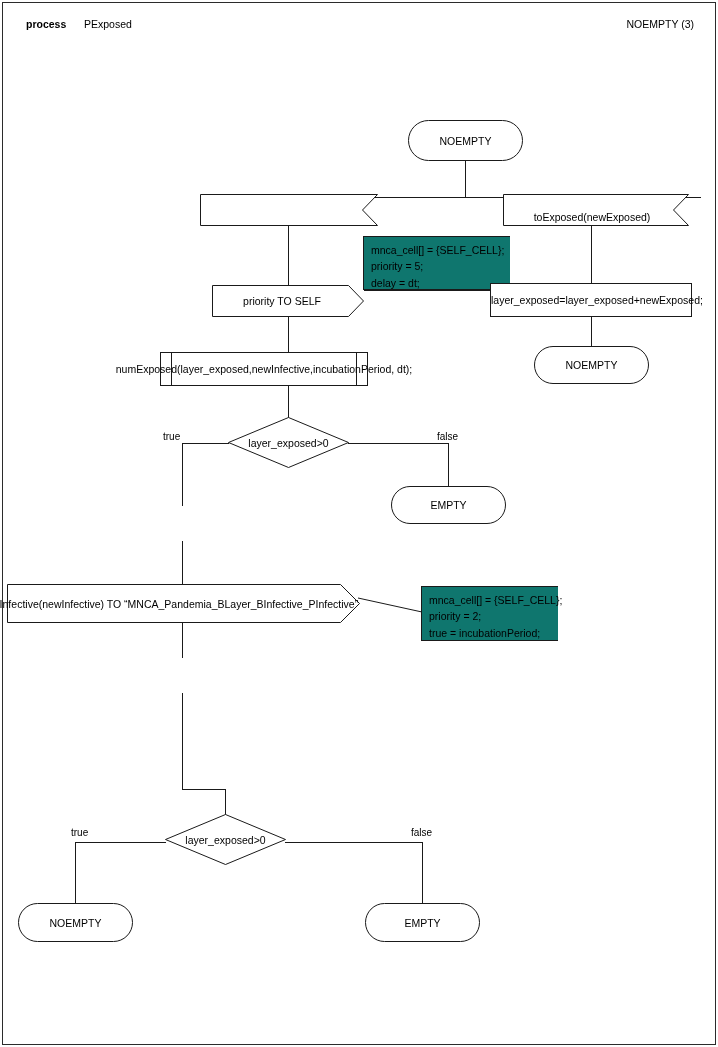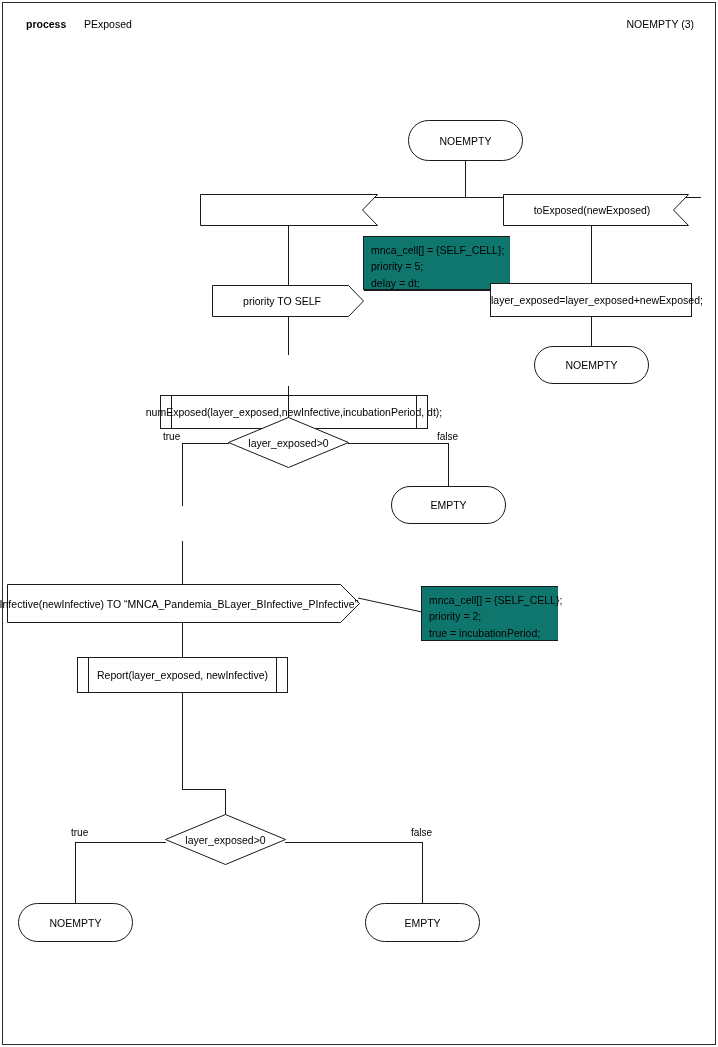--- a/index.html
+++ b/index.html
@@ -156,42 +156,42 @@
     <svg width="178" height="32" viewBox="0 0 178 32">
       <path d="M0.5,0.5 H177.5 L162.5,16 L177.5,31.5 H0.5 Z" fill="#ffffff" stroke="#1a1a1a" stroke-width="1"></path>
     </svg>
   </div>
 
   <div class="svgshape" style="left:503px; top:194px;">
     <svg width="186" height="32" viewBox="0 0 186 32">
       <path d="M0.5,0.5 H185.5 L170.5,16 L185.5,31.5 H0.5 Z" fill="#ffffff" stroke="#1a1a1a" stroke-width="1"></path>
     </svg>
   </div>
-  <div class="svglabel" style="left:503px; top:194px; width:178px; height:32px; justify-content:center;">toExposed(newExposed)</div>
+  <div class="svglabel" style="left:503px; top:201px; width:178px; height:32px; justify-content:center;">toExposed(newExposed)</div>
 
   <div class="ln v" style="left:288px; top:226px; height:60px;"></div>
 
   <div class="svgshape" style="left:212px; top:285px;">
     <svg width="152" height="32" viewBox="0 0 152 32">
       <path d="M0.5,0.5 H136.5 L151.5,16 L136.5,31.5 H0.5 Z" fill="#ffffff" stroke="#1a1a1a" stroke-width="1"></path>
     </svg>
   </div>
   <div class="svglabel" style="left:212px; top:285px; width:140px; height:32px; justify-content:center;">priority TO SELF</div>
 
   <div class="comment" style="left:363px; top:236px; width:147px; height:54px;">
     <div>mnca_cell[] = {SELF_CELL};</div>
     <div>priority = 5;</div>
     <div>delay = dt;</div>
   </div>
 
   <div class="ln h" style="left:364px; top:290px; width:146px;"></div>
 
   <div class="ln v" style="left:288px; top:317px; height:38px;"></div>
 
-  <div class="shape proc" style="left:160px; top:352px; width:268px; height:34px;margin-top:43px;">
+  <div class="shape proc" style="left:160px; top:352px; width:208px; height:34px;">
     <span class="ptext" style="position:absolute; left:50%; transform:translateX(-50%); white-space:nowrap;">numExposed(layer_exposed,newInfective,incubationPeriod, dt);</span>
   </div>
 
   <div class="ln v" style="left:288px; top:386px; height:32px;"></div>
 
   <div class="svgshape" style="left:228px; top:417px;">
     <svg width="121" height="51" viewBox="0 0 121 51">
       <path d="M60.5,0.5 L120.5,25.5 L60.5,50.5 L0.5,25.5 Z" fill="#ffffff" stroke="#1a1a1a" stroke-width="1"></path>
     </svg>
   </div>
@@ -227,23 +227,20 @@
   </div>
 
   <div class="diag-line" style="left:358px; top:598px;">
     <svg width="66" height="16" viewBox="0 0 66 16">
       <path d="M0,0 L64,14" fill="none" stroke="#1a1a1a" stroke-width="1"></path>
     </svg>
   </div>
 
   <div class="ln v" style="left:182px; top:623px; height:35px;"></div>
 
-  <div class="shape proc" style="left:77px; top:657px; width:211px; height:36px;">
-    <span class="ptext" style="position:absolute; left:50%; transform:translateX(-50%); white-space:nowrap;">Report(layer_exposed, newInfective)</span>
-  </div>
 
   <div class="ln v" style="left:182px; top:693px; height:96px;"></div>
   <div class="ln h" style="left:182px; top:789px; width:44px;"></div>
   <div class="ln v" style="left:225px; top:789px; height:26px;"></div>
 
   <div class="svgshape" style="left:165px; top:814px;">
     <svg width="121" height="51" viewBox="0 0 121 51">
       <path d="M60.5,0.5 L120.5,25.5 L60.5,50.5 L0.5,25.5 Z" fill="#ffffff" stroke="#1a1a1a" stroke-width="1"></path>
     </svg>
   </div>

